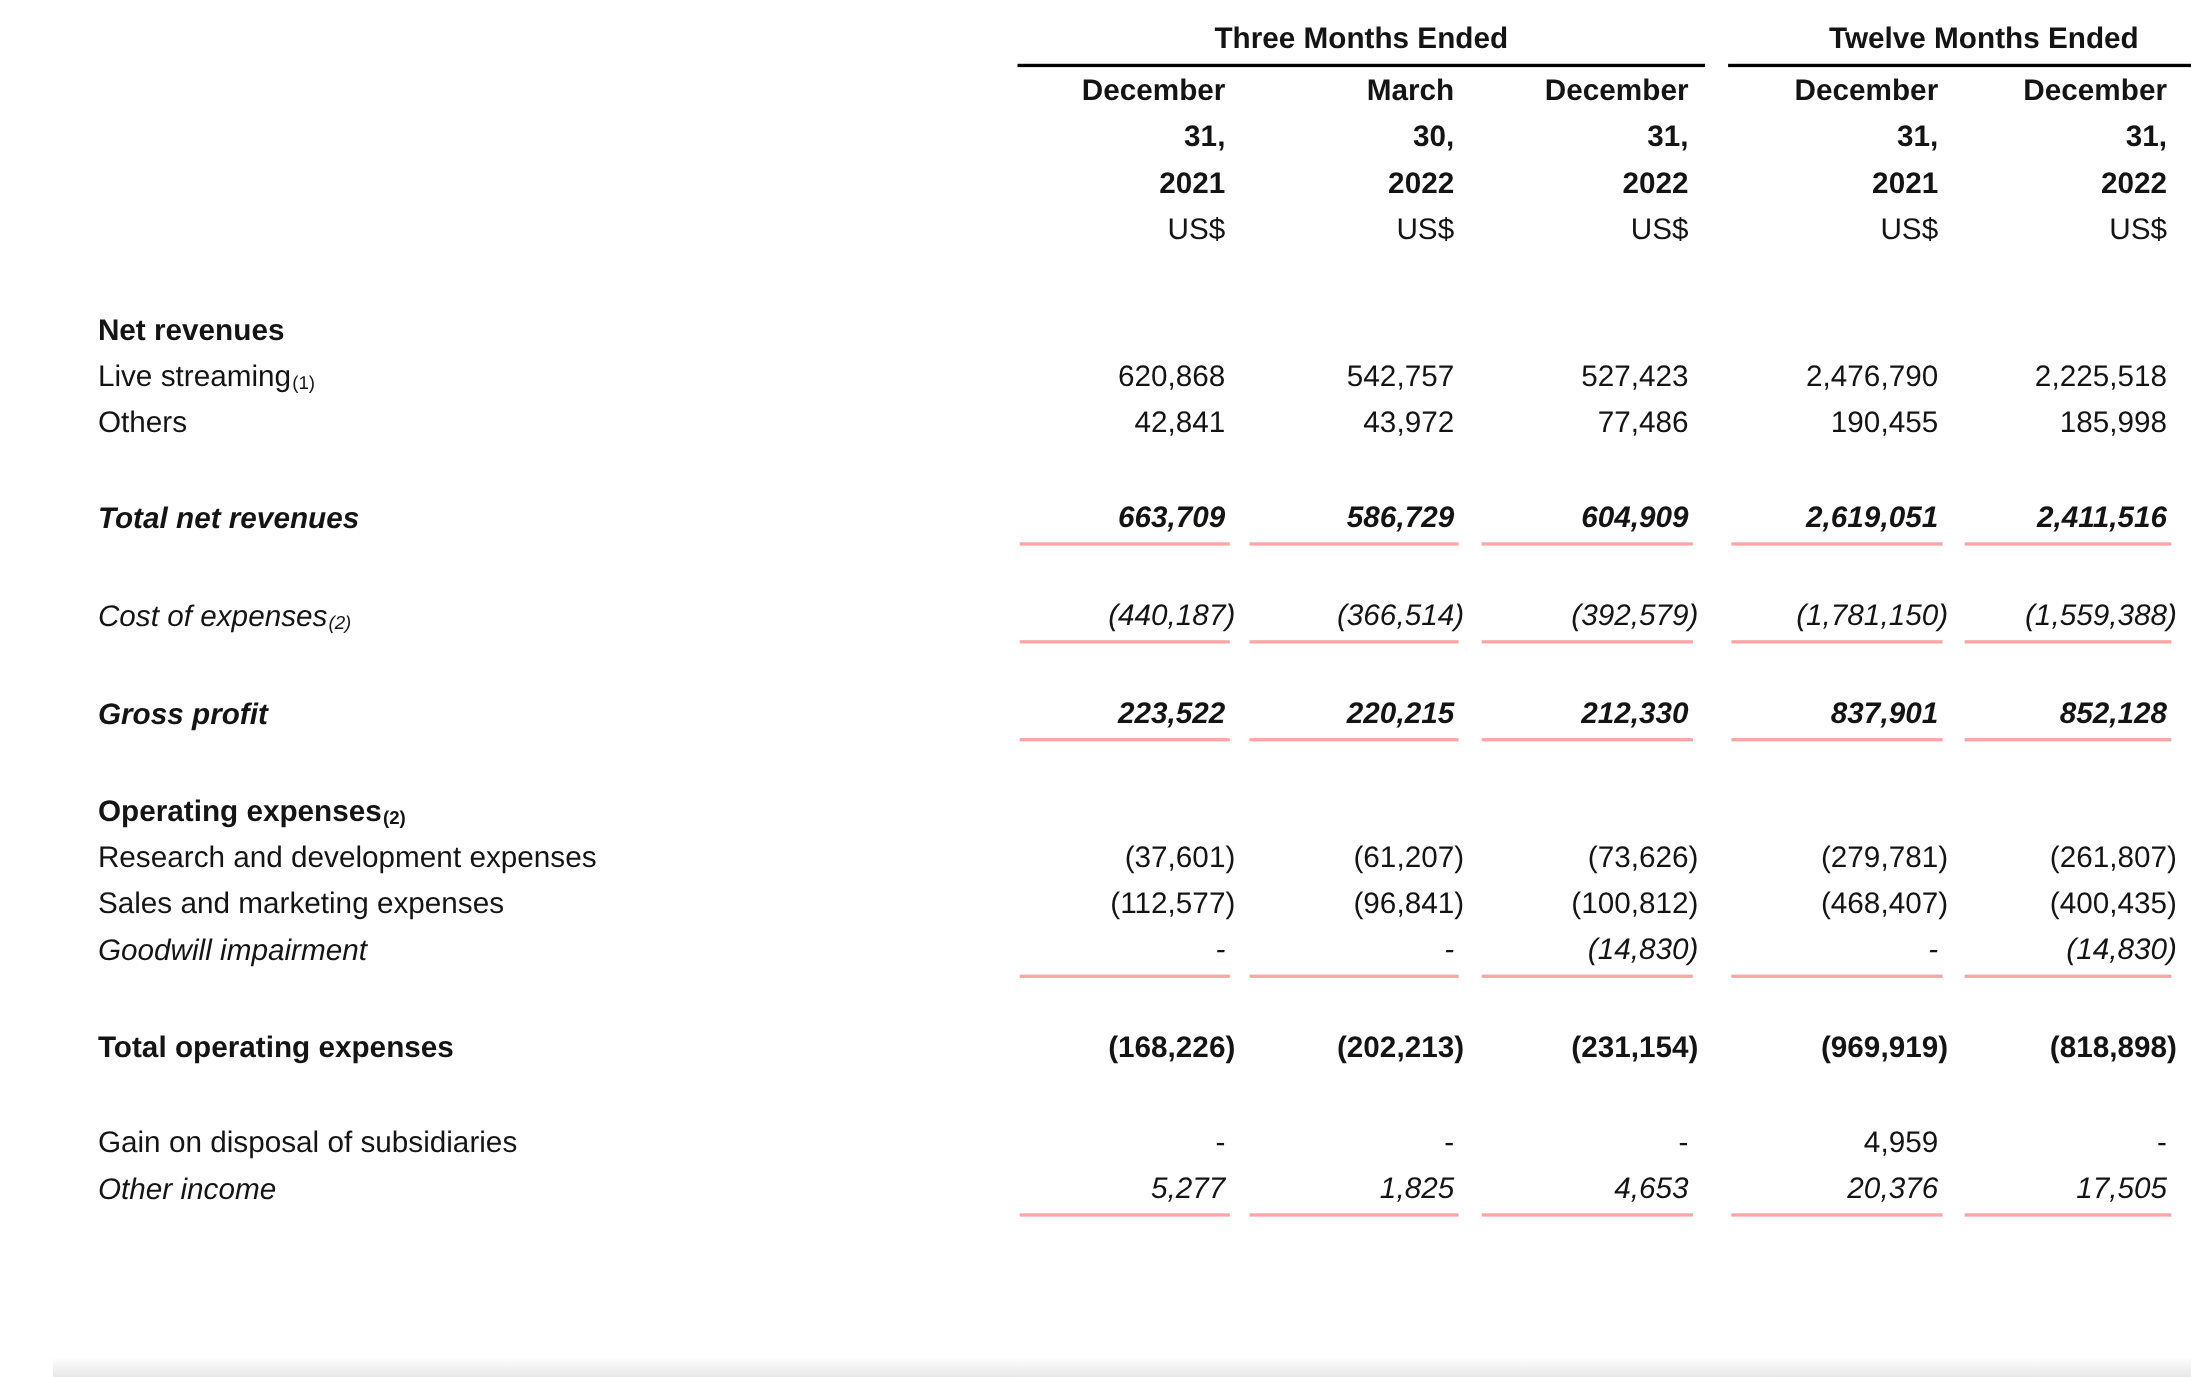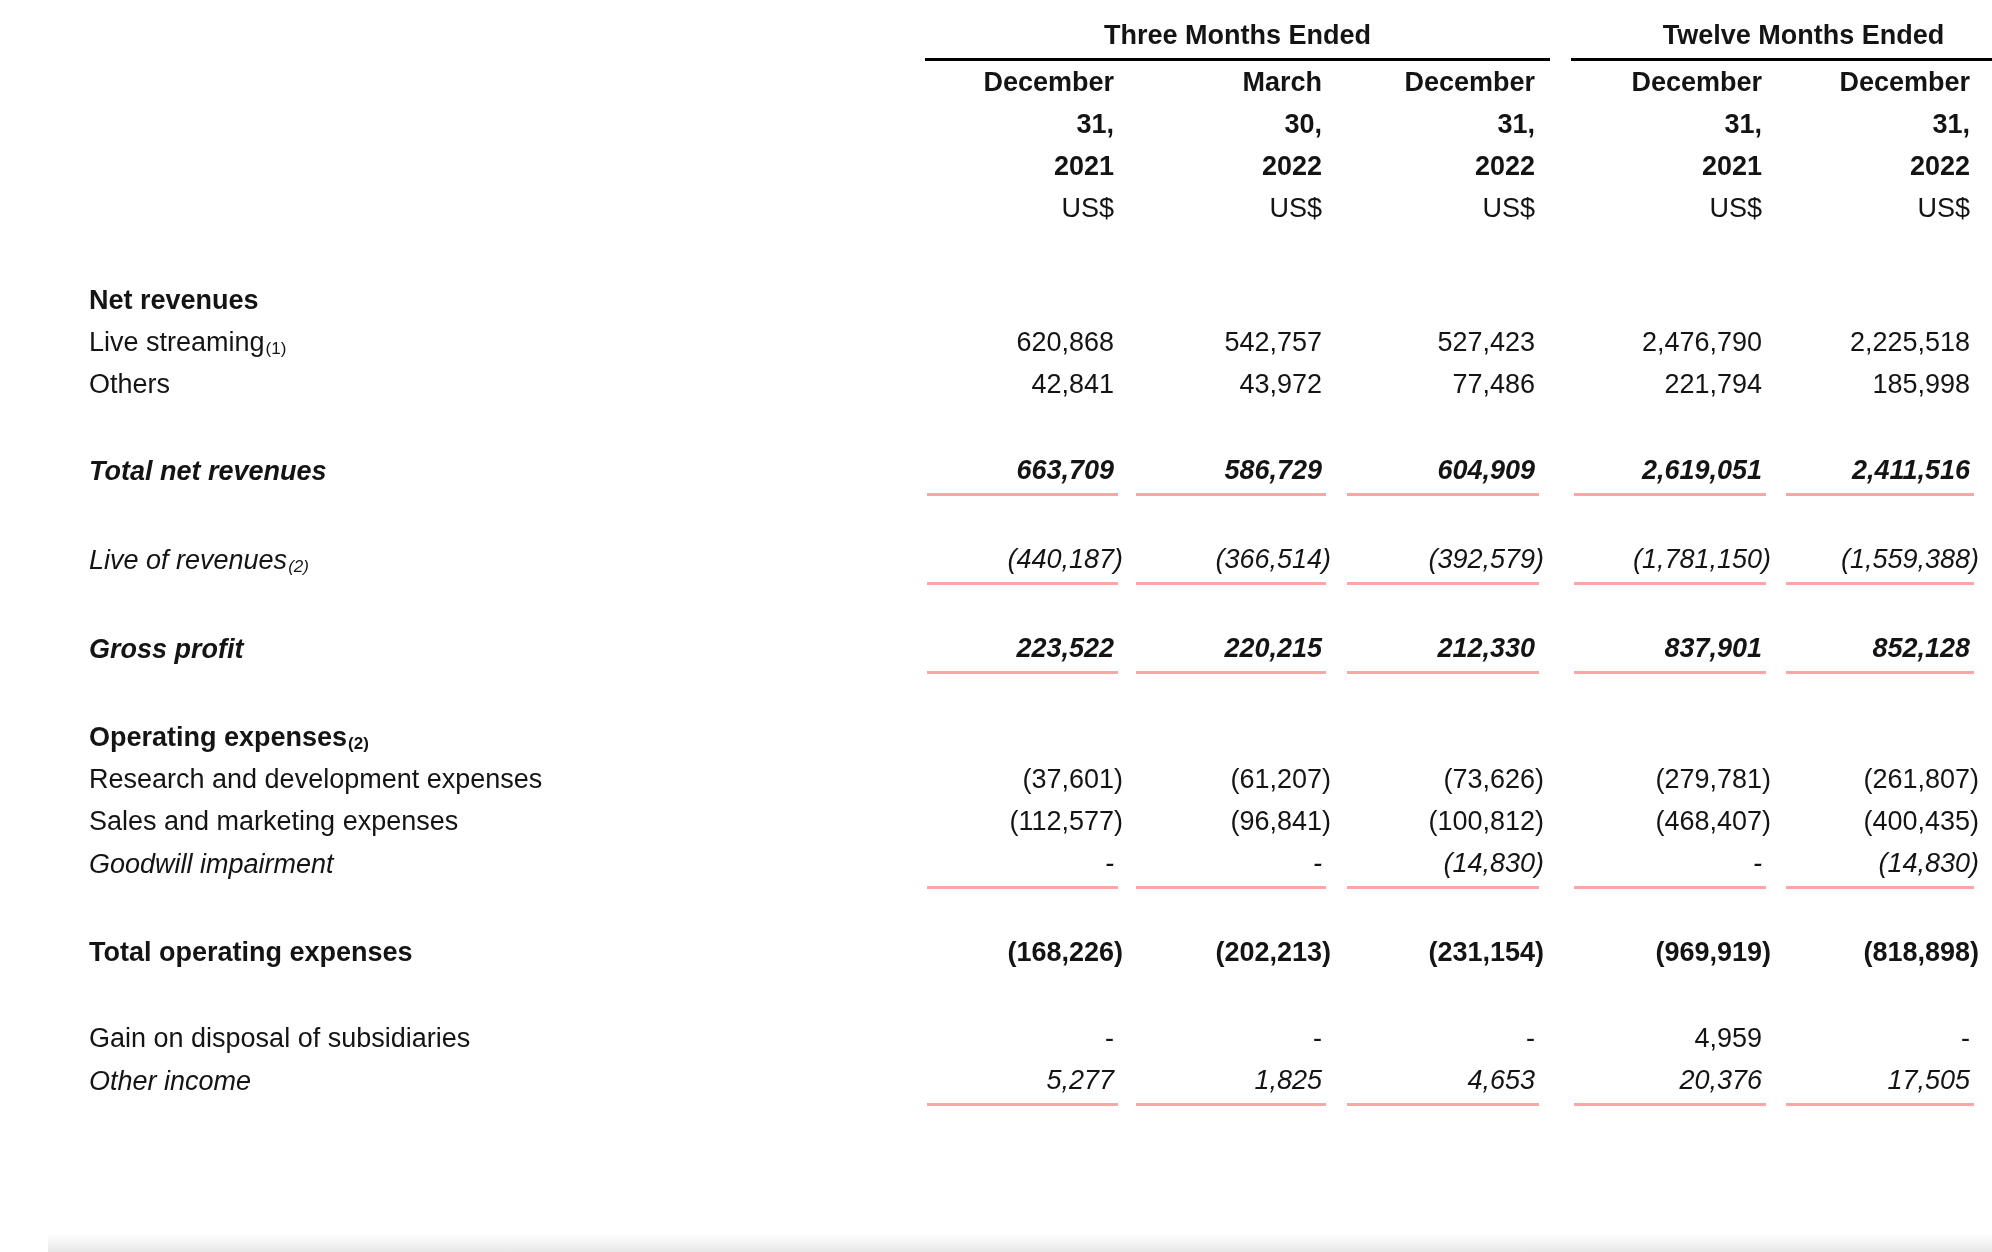--- a/index.html
+++ b/index.html
@@ -222,21 +222,21 @@
         <div class="val c1">
           <span class="v">42,841</span>
         </div>
         <div class="val c2">
           <span class="v">43,972</span>
         </div>
         <div class="val c3">
           <span class="v">77,486</span>
         </div>
         <div class="val c4">
-          <span class="v">221,794</span>
+          <span class="v">190,455</span>
         </div>
         <div class="val c5">
           <span class="v">185,998</span>
         </div>
       </div>
       <div class="spacer"></div>
       <div class="row bold ul">
         <div class="cell-label">
           <span>Total net revenues</span>
         </div>
@@ -252,21 +252,21 @@
         <div class="val c4">
           <span class="v">2,619,051</span>
         </div>
         <div class="val c5">
           <span class="v">2,411,516</span>
         </div>
       </div>
       <div class="spacer"></div>
       <div class="row ul">
         <div class="cell-label">
-          <span>Live of revenues</span>
+          <span>Cost of expenses</span>
           <sup class="fn">(2)</sup>
         </div>
         <div class="val c1 neg">
           <span class="v">(440,187)</span>
         </div>
         <div class="val c2 neg">
           <span class="v">(366,514)</span>
         </div>
         <div class="val c3 neg">
           <span class="v">(392,579)</span>

